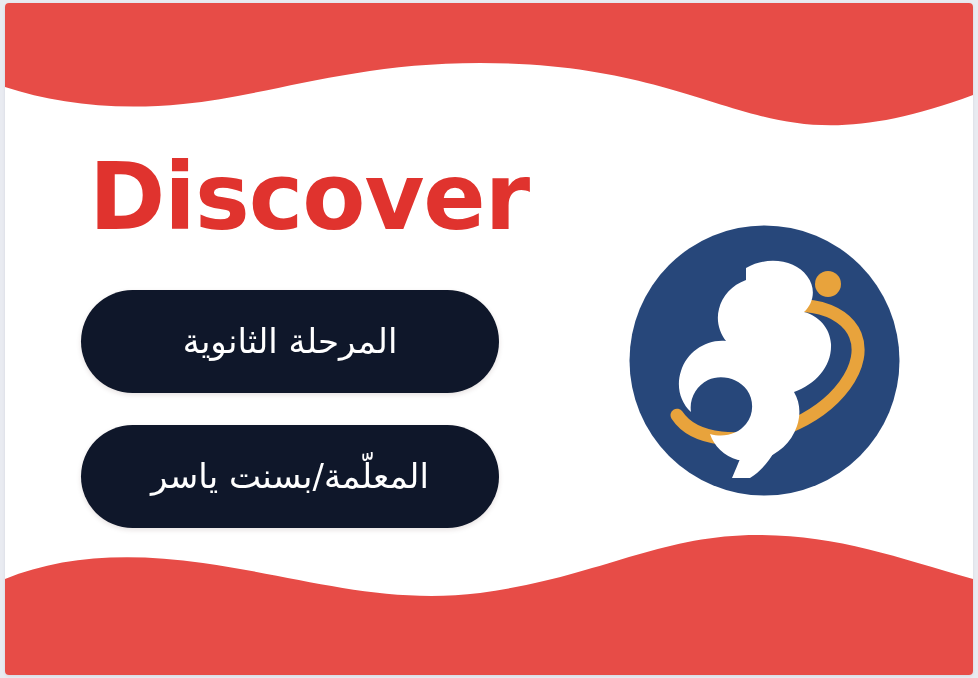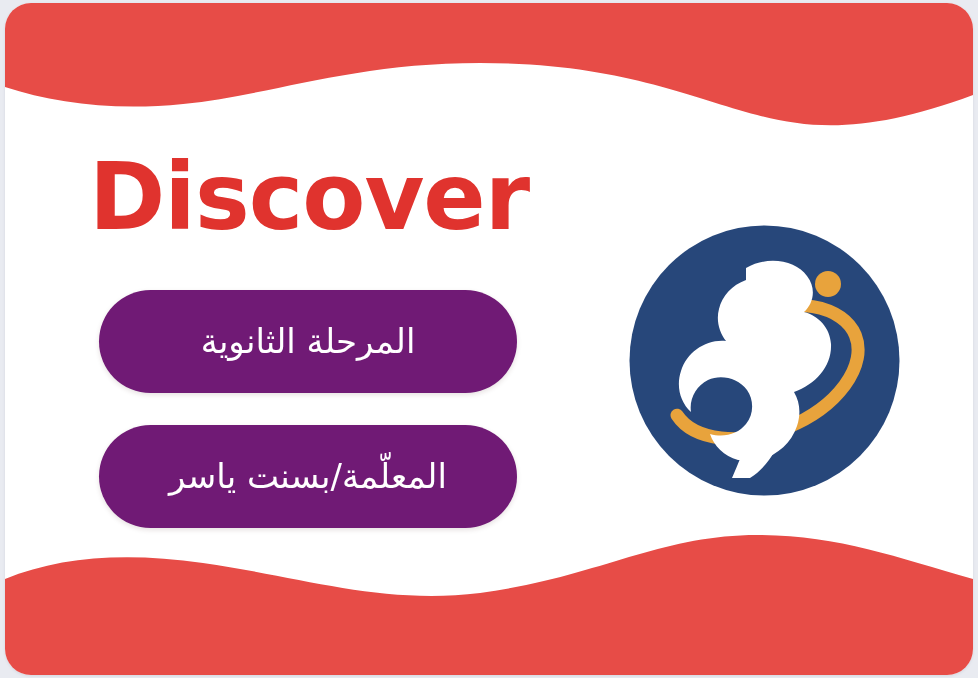--- a/index.html
+++ b/index.html
@@ -14,21 +14,21 @@
     position:relative;
     width:978px; height:678px;
     background:#e9ebf1;
   }
   
   .card {
     position:absolute;
     left:5px; top:3px;
     width:968px; height:672px;
     background:#ffffff;
-    border-radius:26px;
+    border-radius:4px;
     overflow:hidden;
     box-shadow:0 1px 3px rgba(40,50,80,.10);
   }
   
   .wave {
     position:absolute;
     left:0; width:100%;
     display:block;
     pointer-events:none;
   }
@@ -46,23 +46,23 @@
     font-family:"DejaVu Sans", sans-serif;
     font-size:92px;
     font-weight:bold;
     letter-spacing:-1px;
     color:#e0332e;
     line-height:1.02;
     white-space:nowrap;
   }
   .pill {
     position:absolute;
-    left:94px;
+    left:76px;
     width:418px; height:103px;
-    background:#701a75;
+    background:#0f172a;
     border-radius:52px;
     display:flex;
     align-items:center;
     justify-content:center;
     box-shadow:0 2px 5px rgba(60,20,20,.13);
     cursor:pointer;
   }
   .pill-1 { top:287px; }
   .pill-2 { top:422px;justify-content:center; }
   .pill-label {

